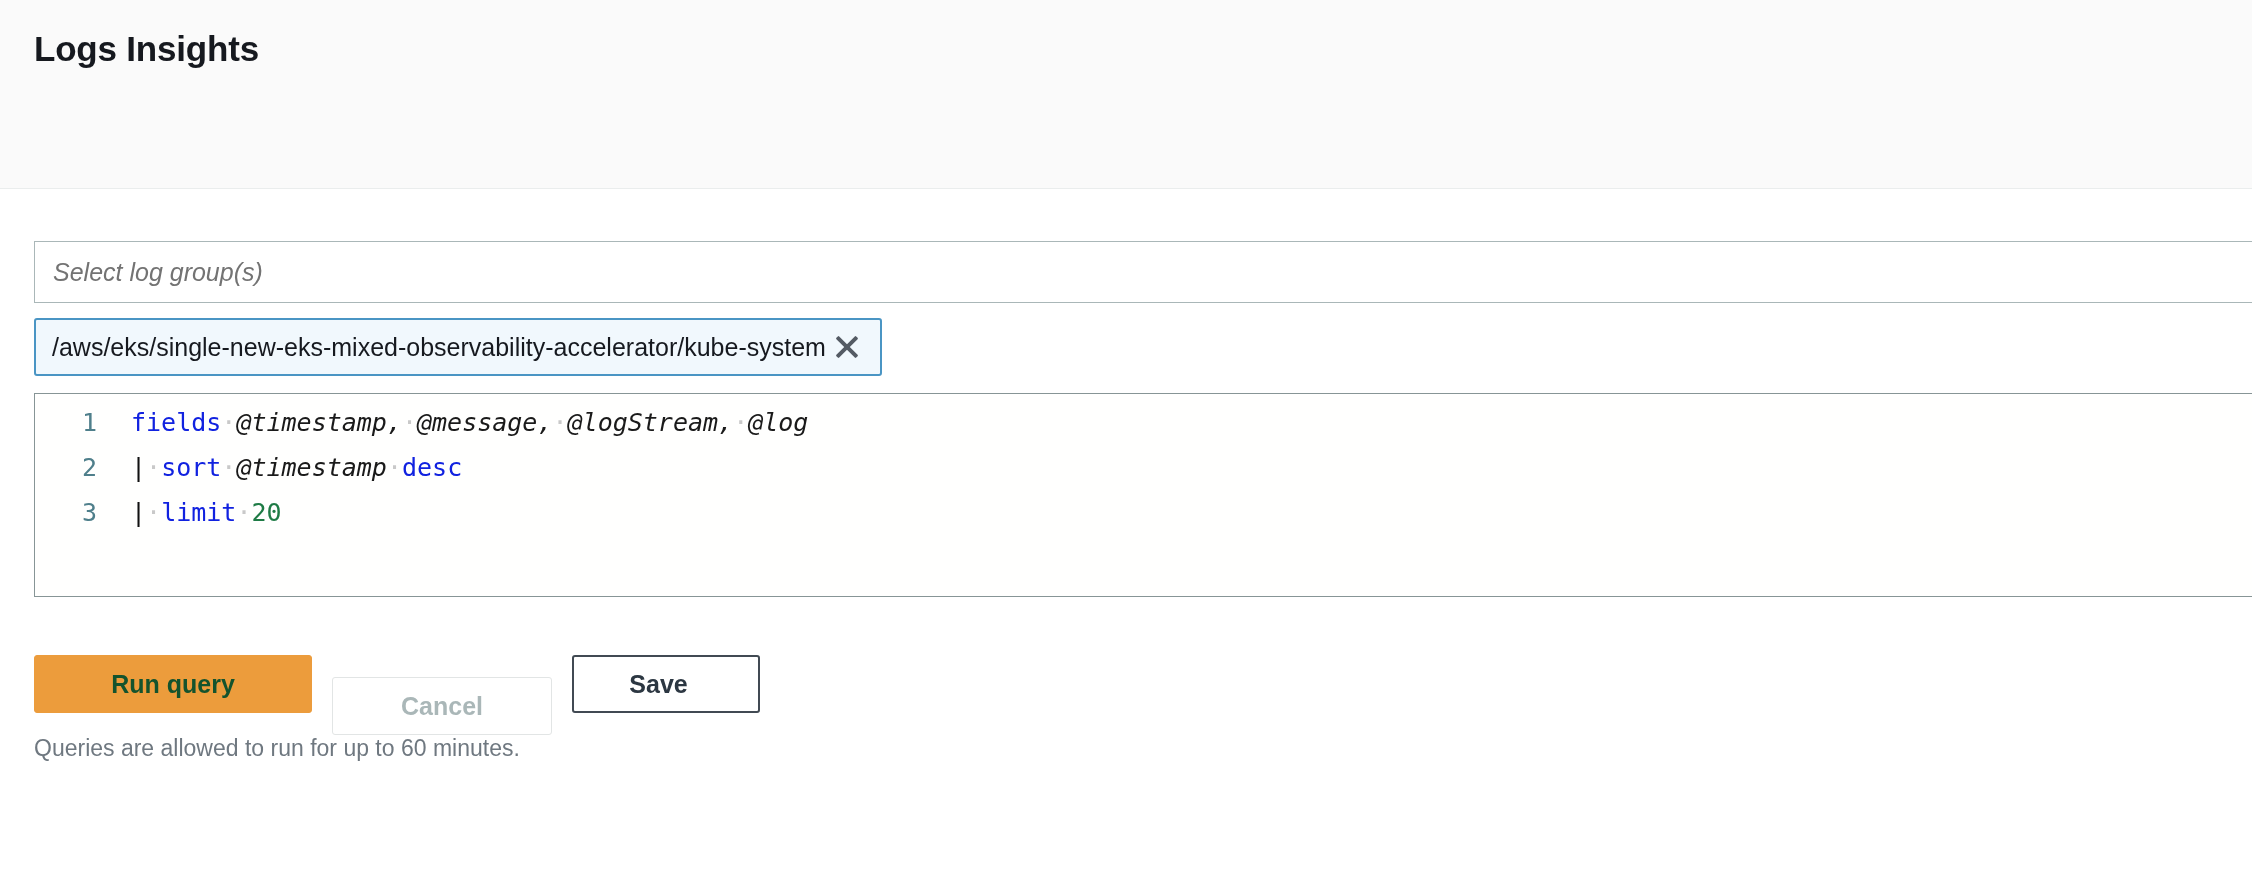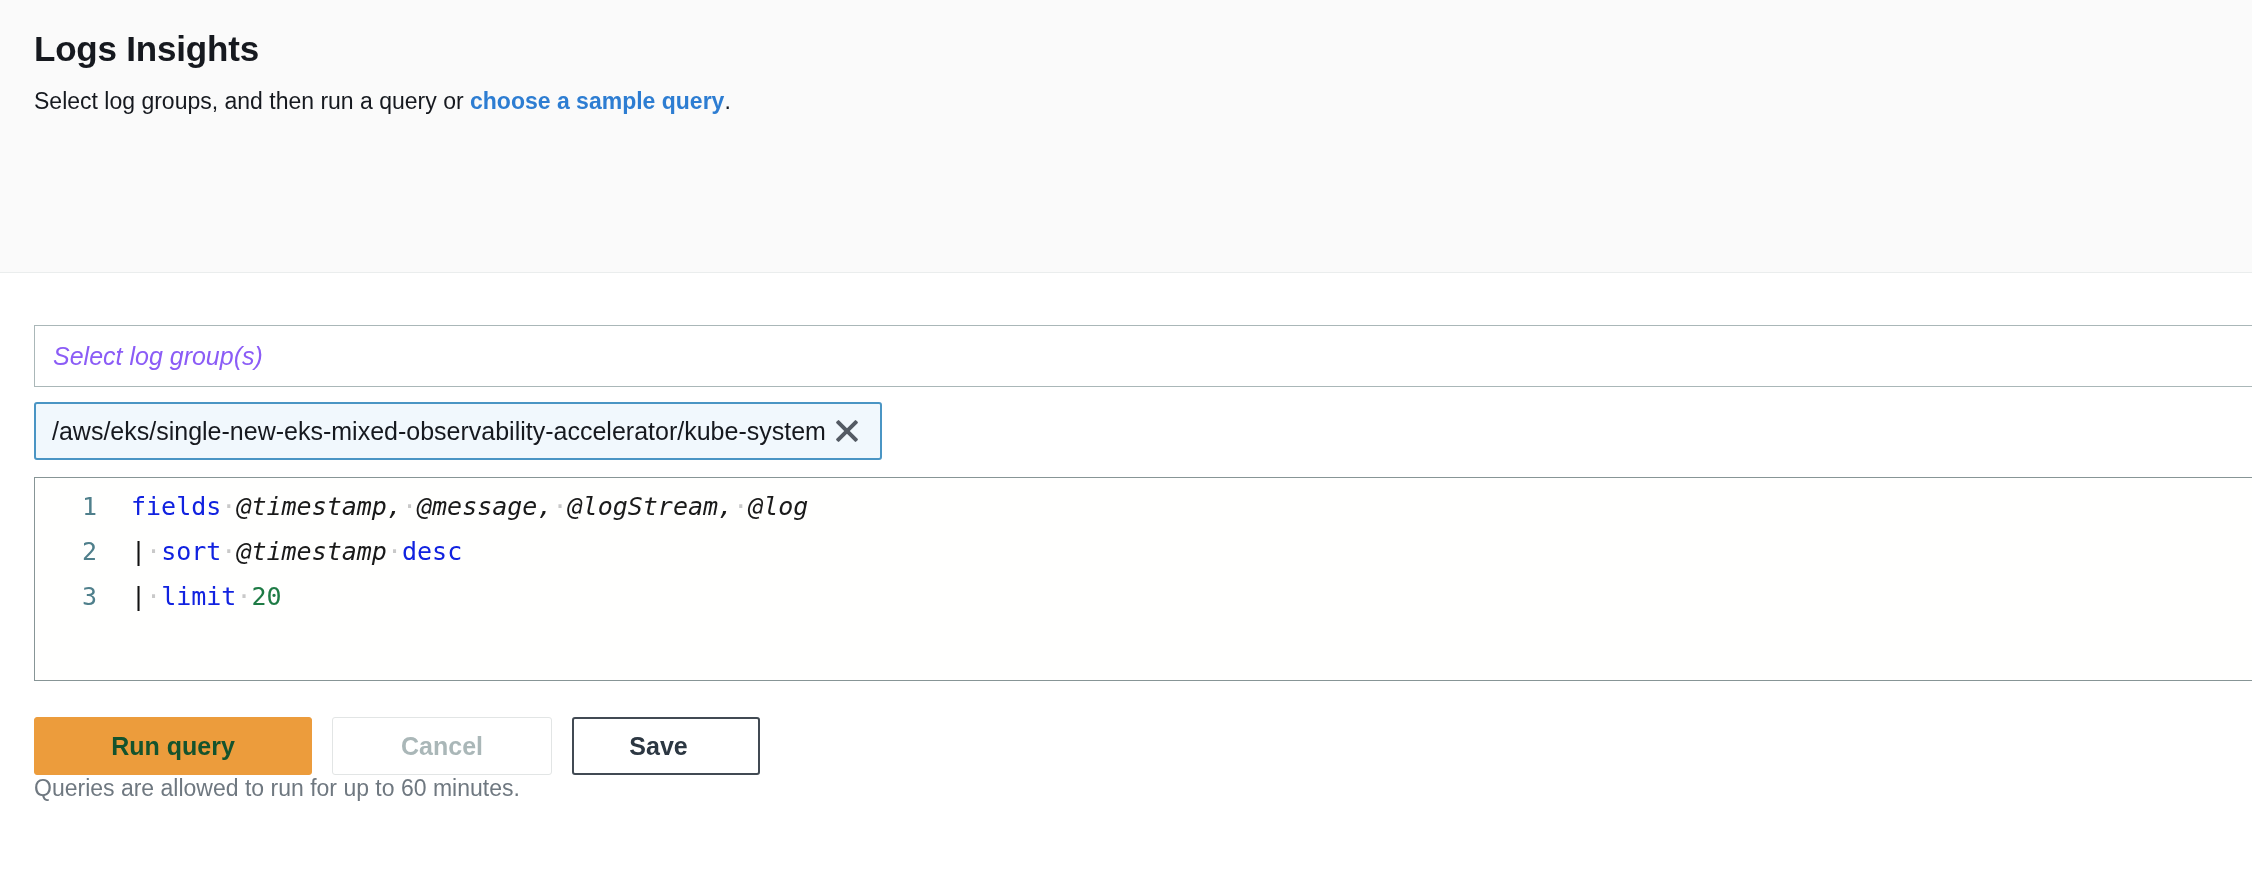--- a/index.html
+++ b/index.html
@@ -13,21 +13,21 @@
     overflow: hidden;
     font-family: "Liberation Sans", sans-serif;
     color: #16191f;
     -webkit-font-smoothing: antialiased;
   }
 
   
   .header-band {
     background: #fafafa;
     border-bottom: 1px solid #eaeded;
-    height: 273px;
+    height: 189px;
     box-sizing: border-box;
     padding: 28px 0 0 34px;
   }
   .page-title {
     font-size: 35px;
     font-weight: bold;
     letter-spacing: -0.2px;
     color: #16191f;
     margin: 0;
     line-height: 1.2;
@@ -59,21 +59,21 @@
     box-sizing: border-box;
     border: 1px solid #aab7b8;
     background: #ffffff;
     display: flex;
     align-items: center;
     padding-left: 18px;
   }
   .loggroup-placeholder {
     font-style: italic;
     font-size: 25px;
-    color: #8b5cf6;
+    color: #737373;
     font-family: "Liberation Sans", sans-serif;
   }
 
   
   .chip-row {
     margin-top: 15px;
     display: flex;
   }
   .loggroup-chip {
     border: 2px solid #4a95c4;
@@ -172,20 +172,21 @@
     background: #ec9c3c;
     border: 1px solid #ec9c3c;
     color: #14532d;
     min-width: 278px;
   }
   .btn-cancel {
     border: 1px solid #e2e5e5;
     color: #aab7b8;
     min-width: 220px;
     cursor: default;
+    margin-top: 44px;
   }
   .btn-save {
     border: 2px solid #414a53;
     color: #2c3742;
     min-width: 188px;
     padding-left: 15px;
   }
   .btn-history {
     border: 2px solid #414a53;
     color: #49545f;
@@ -195,23 +196,20 @@
   .footer-note {
     font-size: 23px;
     color: #6f7880;
   }
 </style>
 </head>
 <body>
 
 <div class="header-band">
   <h1 class="page-title">Logs Insights</h1>
-  <div class="page-subtitle">
-    <span>Select log groups, and then run a query or </span><a class="sample-query-link">choose a sample query</a><span>.</span>
-  </div>
 </div>
 
 <div class="body-area">
 
   <div class="loggroup-select">
     <span class="loggroup-placeholder">Select log group(s)</span>
   </div>
 
   <div class="chip-row">
     <div class="loggroup-chip">

